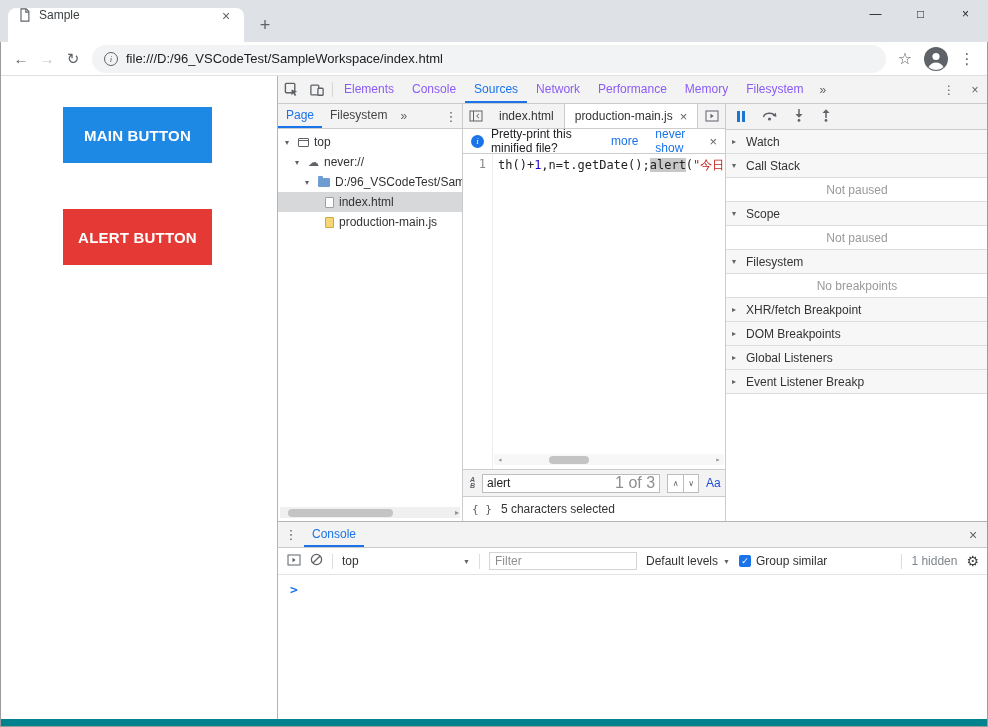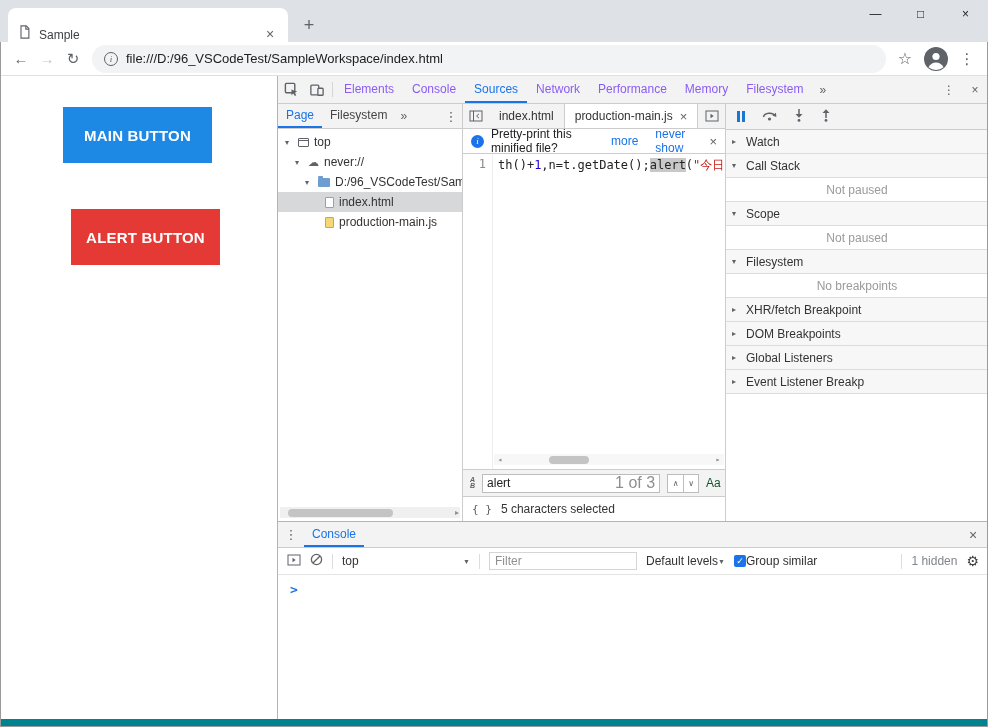--- a/index.html
+++ b/index.html
@@ -3,21 +3,21 @@
 <meta charset="utf-8">
 <style>
   *{box-sizing:border-box;margin:0;padding:0}
   html,body{width:988px;height:727px}
   body{font-family:"Liberation Sans","DejaVu Sans",sans-serif;font-size:12px;color:#202124;background:#fff;overflow:hidden}
   .spacer{flex:1}
   .window{width:988px;height:727px;display:flex;flex-direction:column;outline:1px solid #9b9b9b;outline-offset:-1px}
 
   
   .tabstrip{height:42px;background:#dee1e6;display:flex;align-items:flex-end;position:relative;flex:0 0 auto;padding-left:8px}
-  .tab{width:280px;height:34px;background:#fff;border-radius:8px 8px 0 0;display:flex;align-items:flex-end;padding:0 10px;gap:8px}
+  .tab{width:236px;height:34px;background:#fff;border-radius:8px 8px 0 0;display:flex;align-items:flex-start;padding:0 10px;gap:8px}
   .tab-title{flex:1;color:#3c4043;white-space:nowrap;overflow:hidden}
   .tab-close{color:#5f6368;font-size:14px;width:16px;text-align:center}
   .newtab{width:30px;height:30px;margin:0 0 2px 6px;display:flex;align-items:center;justify-content:center;font-size:18px;color:#5f6368}
   .win-controls{position:absolute;top:0;right:0;display:flex}
   .wc{width:45px;height:28px;display:flex;align-items:center;justify-content:center;font-size:12px;color:#202124}
 
   .addressbar{height:34px;background:#fff;border-bottom:1px solid #e0e0e0;display:flex;align-items:center;padding:0 8px;flex:0 0 auto}
   .navbtn{width:26px;height:28px;display:flex;align-items:center;justify-content:center;color:#5f6368;font-size:15px}
   .navbtn.disabled{color:#c3c6ca}
   .omnibox{flex:1;height:28px;background:#f1f3f4;border-radius:14px;margin:0 6px;display:flex;align-items:center;padding:0 12px;gap:8px;min-width:0}
@@ -85,21 +85,21 @@
   .code-hscroll .scroll-arrow{width:12px;text-align:center;font-size:8px;color:#8f8f8f}
   .code-hscroll .thumb{position:absolute;left:55px;top:1.5px;width:40px;height:8px;background:#c4c4c4;border-radius:4px}
   .search-bar{height:27px;flex:0 0 auto;background:#f3f3f3;border-top:1px solid #ccc;display:flex;align-items:center;gap:7px;padding:0 7px}
   .replace-icon{display:flex;flex-direction:column;align-items:center;line-height:6px;font-size:7px;font-weight:bold;color:#5f6368;width:12px;font-style:normal}
   .search-box{width:178px;height:19px;background:#fff;border:1px solid #bdbdbd;display:flex;align-items:center;padding:0 4px;gap:4px}
   .search-box input{border:0;outline:0;flex:1;min-width:0;font-size:12px;font-family:inherit;color:#222;background:transparent}
   .matches{color:#8f8f8f;font-size:16px;flex:0 0 auto}
   .updown{display:flex;height:19px;border:1px solid #bdbdbd;background:#fff}
   .ud{width:15px;display:flex;align-items:center;justify-content:center;color:#5f6368;font-size:8px}
   .ud + .ud{border-left:1px solid #bdbdbd}
-  .toggle{color:#14532d}
+  .toggle{color:#1d4ed8}
   .toggle.regex{font-family:"DejaVu Sans Mono",monospace}
   .cancel-btn{height:20px;padding:0 15px;background:#fdfdfd;border:1px solid #b5b5b5;border-radius:2px;font-size:12px;color:#333;font-family:inherit}
   .editor-status{height:25px;flex:0 0 auto;border-top:1px solid #ccc;background:#fff;display:flex;align-items:center;gap:9px;padding:0 9px;color:#333}
   .braces{color:#5f6368;font-family:"DejaVu Sans Mono",monospace;font-size:11px}
 
   .debug-pane{flex:1;min-width:0;display:flex;flex-direction:column;background:#fff}
   .debug-toolbar{height:26px;flex:0 0 auto;background:#f3f3f3;border-bottom:1px solid #ccc;display:flex;align-items:center;gap:17px;padding:0 11px}
   .pause-icon{width:8px;height:11px;border-left:3px solid #1976d2;border-right:3px solid #1976d2}
   .sec-header{height:24px;background:#f7f7f7;border-bottom:1px solid #ddd;display:flex;align-items:center;gap:5px;padding:0 6px;color:#333;white-space:nowrap;overflow:hidden;flex:0 0 auto}
   .tri{font-size:8px;color:#5f6368;width:9px;flex:0 0 auto}
@@ -109,21 +109,21 @@
   .console-header{height:26px;flex:0 0 auto;background:#f3f3f3;border-bottom:1px solid #ccc;display:flex;align-items:stretch}
   .ch-menu{width:26px;display:flex;align-items:center;justify-content:center;color:#5f6368;font-size:13px}
   .console-tab{padding:0 8px;display:flex;align-items:center;color:#1a73e8;border-bottom:2px solid #1a73e8}
   .ch-close{width:30px;display:flex;align-items:center;justify-content:center;color:#5f6368;font-size:14px}
   .console-toolbar{height:27px;flex:0 0 auto;border-bottom:1px solid #e4e4e4;display:flex;align-items:center;gap:9px;padding:0 9px}
   .vdiv{width:1px;height:15px;background:#ddd}
   .ctx{width:128px;display:flex;align-items:center;justify-content:space-between;color:#333}
   .caret{font-size:7px;color:#5f6368}
   .filter-input{width:148px;height:18px;border:1px solid #d5d5d5;background:#fff;font-size:12px;font-family:inherit;padding:0 5px;color:#333}
   .filter-input::placeholder{color:#8f8f8f}
-  .levels,.group{display:flex;align-items:center;color:#333;white-space:nowrap}
+  .levels,.group{display:flex;align-items:center;gap:5px;color:#333;white-space:nowrap}
   .checkbox{width:12px;height:12px;background:#1a73e8;border-radius:2px;color:#fff;font-size:9px;display:flex;align-items:center;justify-content:center}
   .hidden-count{color:#80868b;white-space:nowrap}
   .gear{color:#3c4043;font-size:14px}
   .console-content{flex:1}
   .prompt{display:block;color:#1a73e8;font-weight:bold;font-family:"DejaVu Sans Mono",monospace;font-size:13px;padding:7px 0 0 12px}
 
   .bottom-strip{height:8px;flex:0 0 auto}
 </style>
 </head>
 <body>
@@ -165,21 +165,21 @@
           <path d="M4.5 20.3c1.6-3.1 4.3-4.8 7.5-4.8s5.9 1.7 7.5 4.8a12 12 0 0 1-15 0z" fill="#fff"></path>
         </svg>
     </span>
     <span class="navbtn">⋮</span>
   </div>
 
   <div class="content">
 
     <div class="page">
       <button class="page-btn" style="background: rgb(30, 136, 229);">MAIN BUTTON</button>
-      <button class="page-btn" style="background: rgb(229, 57, 53); margin-left: 8px;">ALERT BUTTON</button>
+      <button class="page-btn" style="background: rgb(229, 57, 53);">ALERT BUTTON</button>
     </div>
 
     <div class="devtools">
 
       <div class="dt-toolbar">
         <span class="dt-tool">
           <svg width="15" height="15" viewBox="0 0 16 16">
               <rect x="1.5" y="1.5" width="10" height="10" rx="1" fill="none" stroke="#5f6368" stroke-width="1.5"></rect>
               <path d="M8 8l6.2 2.3-2.6 1 1.4 2.9-1.6.8-1.4-2.9L8 14.3z" fill="#5f6368"></path>
             </svg>

